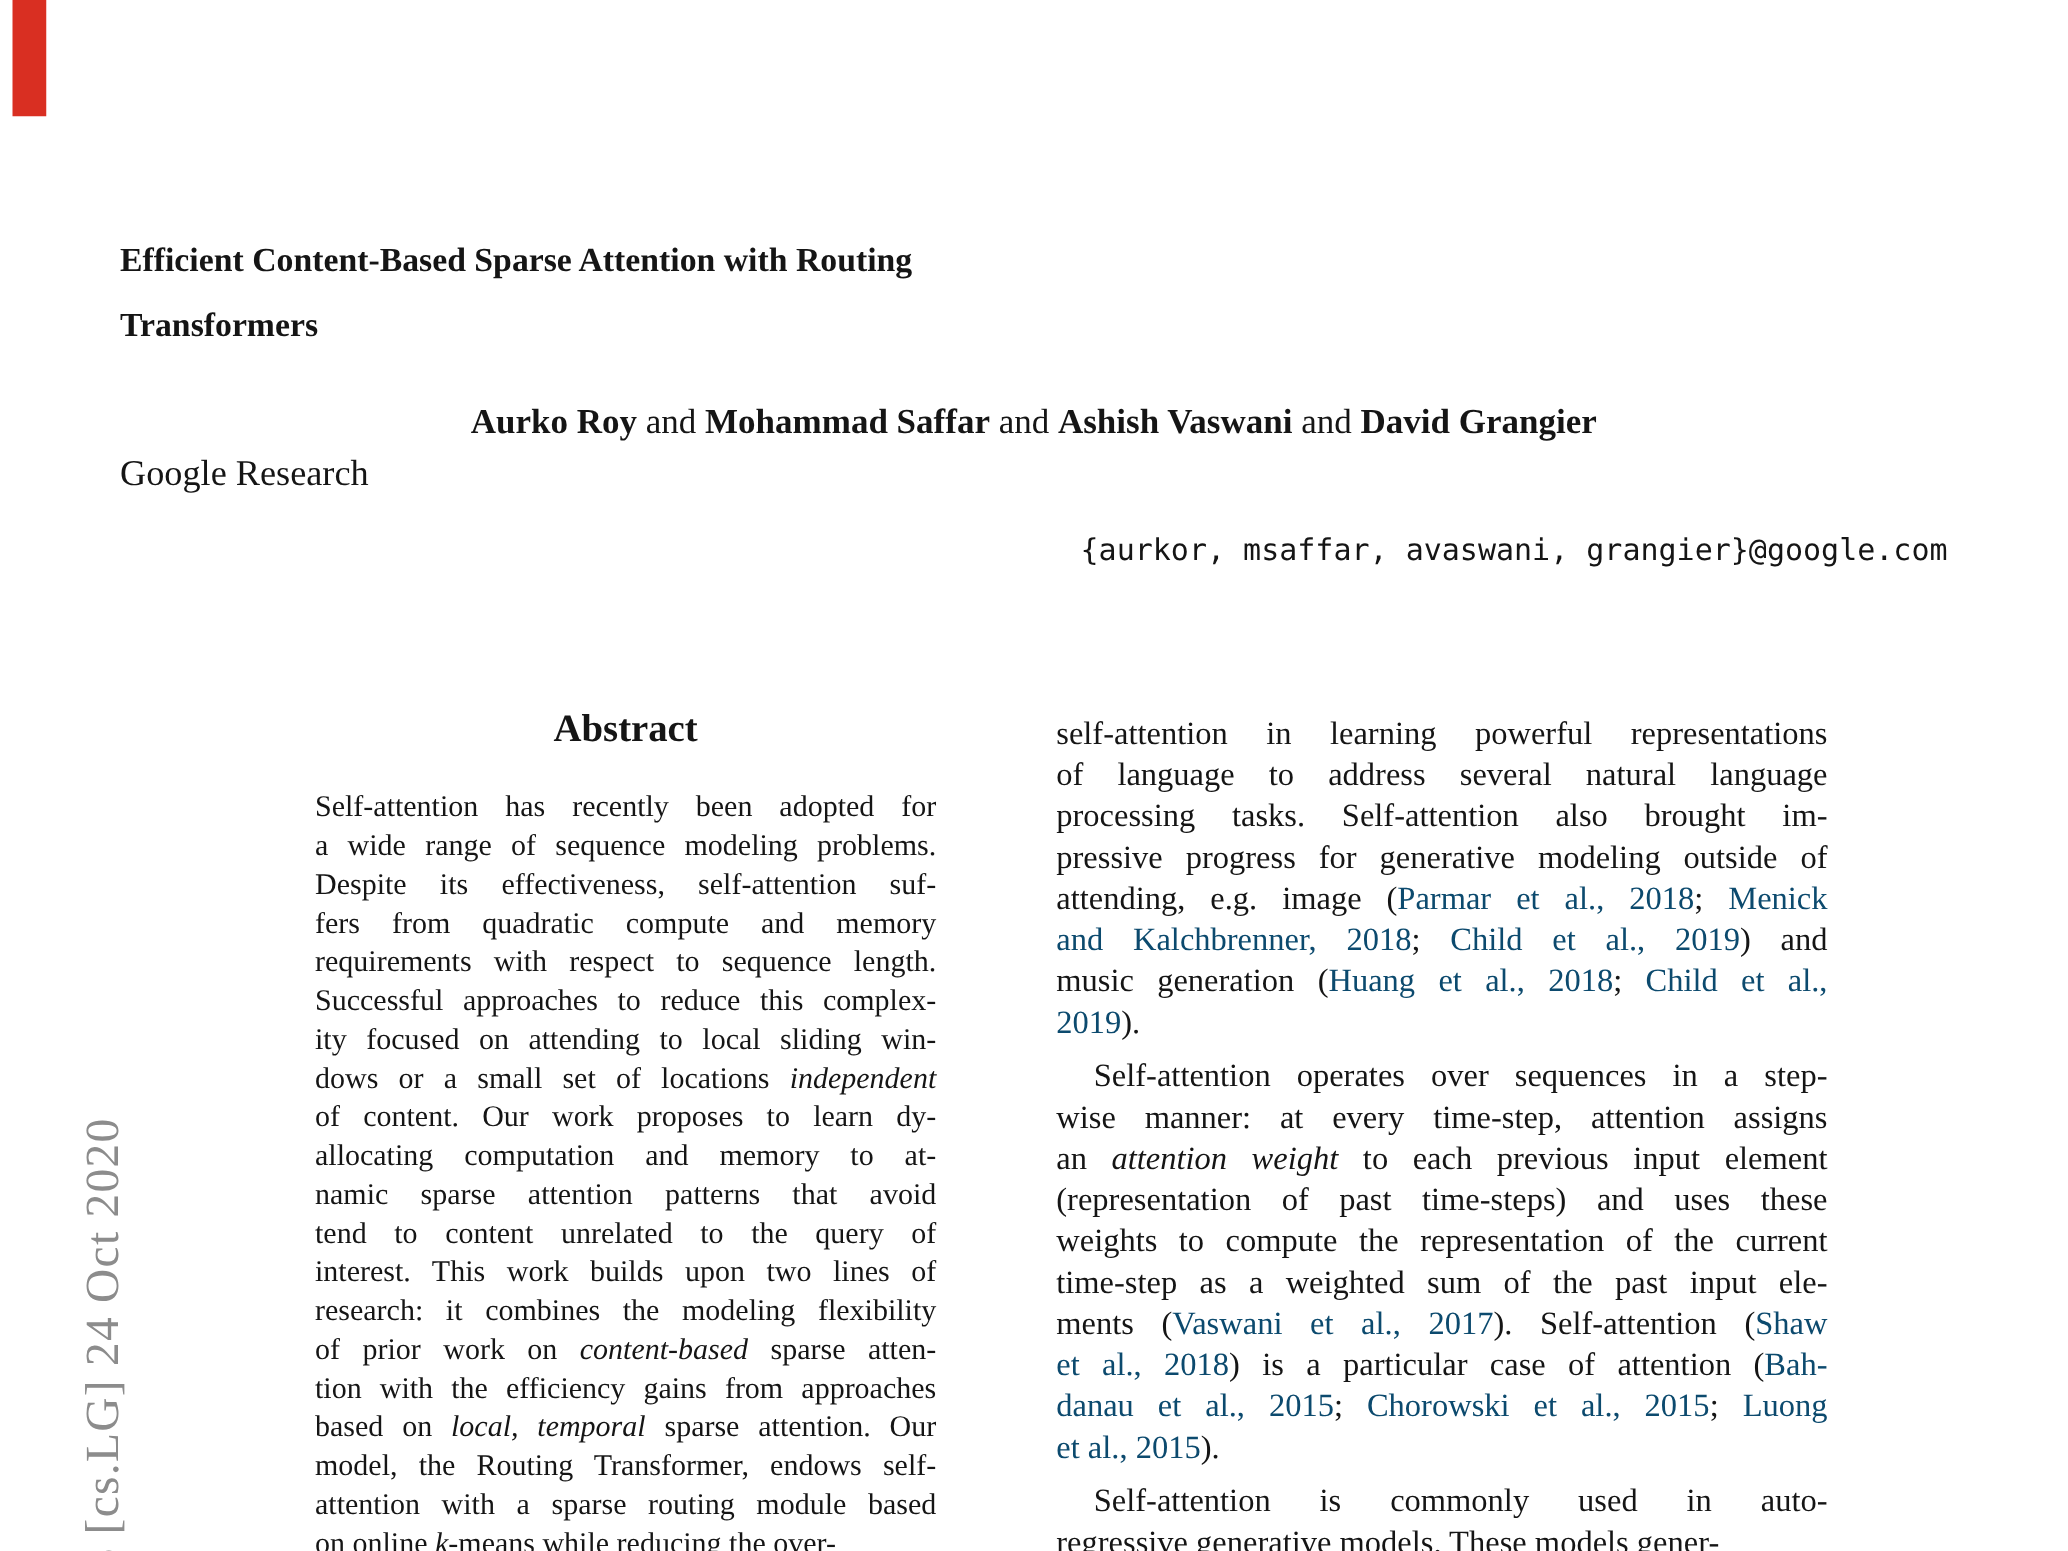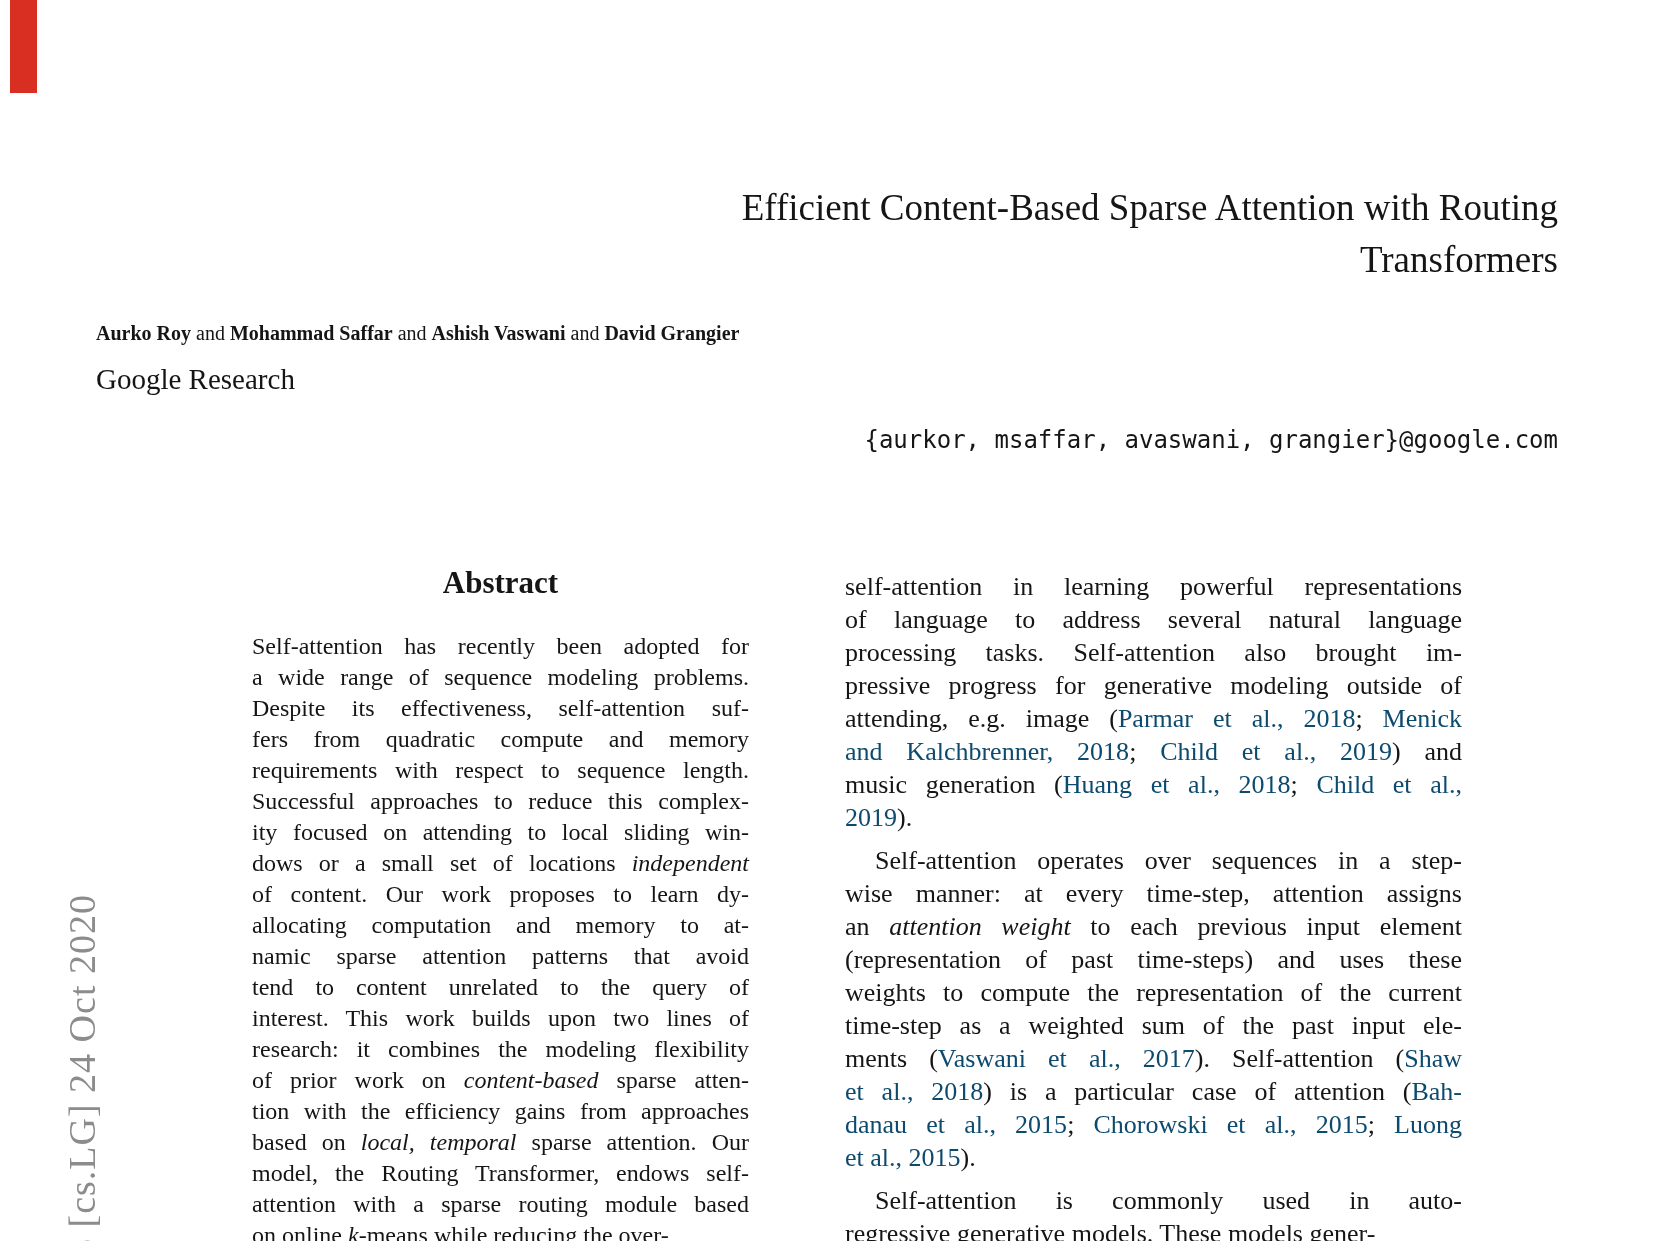--- a/index.html
+++ b/index.html
@@ -10,24 +10,24 @@
   }
   
   #marker { position:absolute; left:10px; top:0; width:27px; height:93px; background:#d92f22; }
   
   #watermark {
     position:absolute; left:60px; top:1258px;
     transform:rotate(-90deg); transform-origin:0 0;
     font-size:38px; letter-spacing:1px; color:#8c8c8c; white-space:nowrap;
   }
   
-  #title { position:absolute; left:96px; top:182px; width:1462px; text-align:right;
-           font-weight:normal; font-size:37px; line-height:52px; }
-  #authors { position:absolute; left:96px; top:322px; width:1462px; 
-             font-size:20px; }
+  #title { position:absolute; left:96px; top:182px; width:1462px; text-align:left;
+           font-weight:bold; font-size:27px; line-height:52px; }
+  #authors { position:absolute; left:96px; top:322px; width:1462px; text-align:center;
+             font-size:28px; }
   #authors .b { font-weight:bold; }
   #affiliation { position:absolute; left:96px; top:363px; width:1462px; text-align:left;
                  font-size:29px; }
   #email { position:absolute; left:96px; top:398px; width:1462px; text-align:right;
            font-family:"DejaVu Sans Mono", monospace; font-size:24px;margin-top:28px; }
   
   #abstract-heading { position:absolute; left:252px; top:565px; width:497px; text-align:center;
                       font-weight:bold; font-size:31px; }
   #abstract-body { position:absolute; left:252px; top:631px; width:497px;
                    font-size:24px; line-height:31px; }

